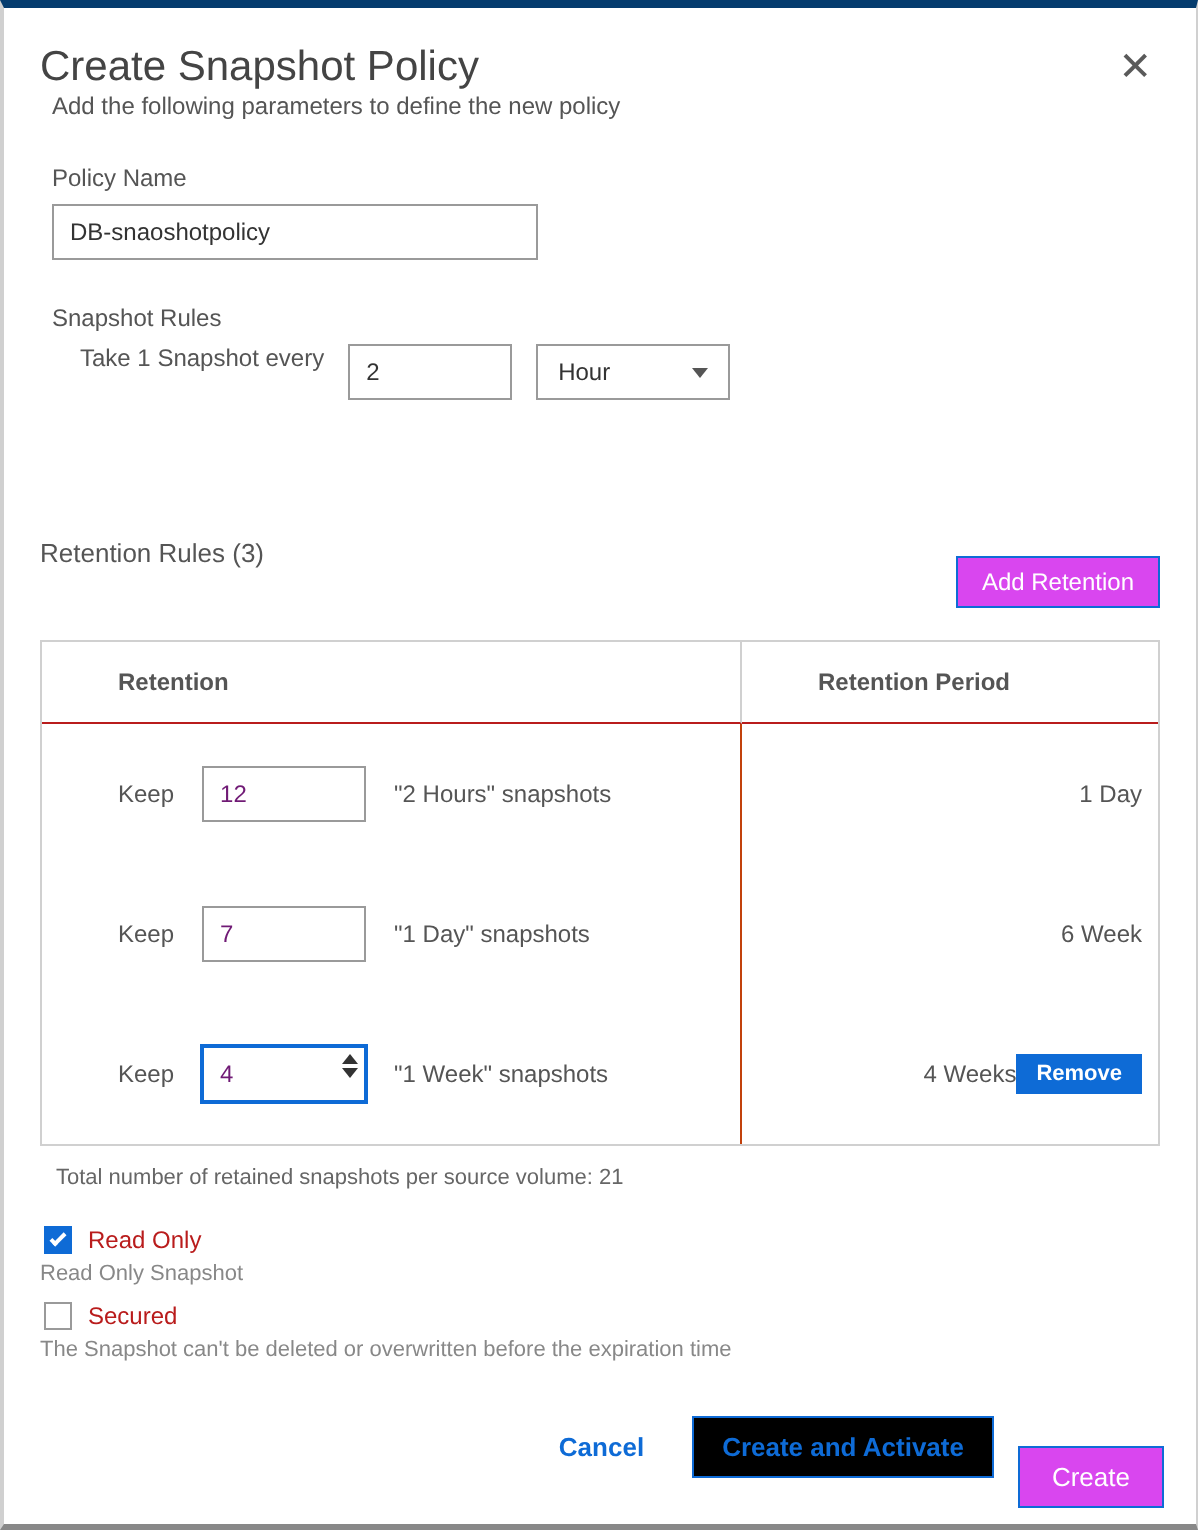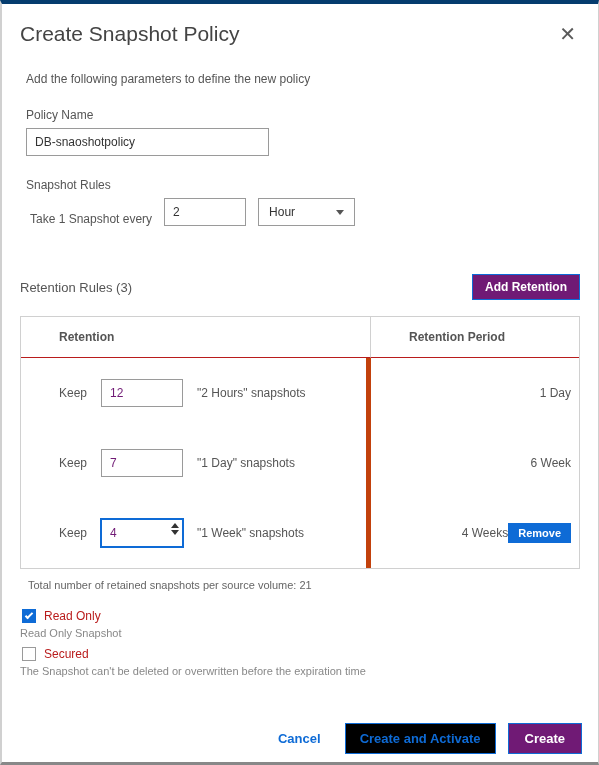--- a/index.html
+++ b/index.html
@@ -1,41 +1,41 @@
 <!DOCTYPE html>
 <html><head>
 <meta charset="utf-8">
 <style>
   * { box-sizing: border-box; }
   html, body { margin: 0; padding: 0; font-family: "Segoe UI", Arial, sans-serif; background: #fff; }
   .page { width: 599px; height: 765px; position: relative; border-top: 4px solid #053c6e; border-width: 4px 1px 3px 2px; border-style: solid; border-color: #053c6e #d0d0d0 #888 #d0d0d0; }
   .dialog { padding: 18px 18px 0 18px; }
-  .header { display: flex; justify-content: space-between; margin-bottom: 26px; }
+  .header { display: flex; justify-content: space-between; }
   .title { font-size: 21px; color: #444; font-weight: 400; }
   .close-x { font-size: 20px; color: #5a5a5a; cursor: pointer; line-height: 1; padding: 2px 4px; }
   .intro { font-size: 12px; color: #555; margin: 0 0 22px 6px; }
   .label { font-size: 12px; color: #555; margin: 0 0 6px 6px; }
   .text-input { width: 243px; height: 28px; border: 1px solid #9a9a9a; padding: 0 8px; font-size: 12px; color: #333; margin-left: 6px; }
   .section-gap { height: 22px; }
-  .rule-row { display: flex; align-items: flex-end; margin-left: 10px; gap: 12px; font-size: 12px; color: #555; }
+  .rule-row { display: flex; align-items: flex-start; margin-left: 20px; gap: 12px; font-size: 12px; color: #555; }
   .num-input { width: 82px; height: 28px; border: 1px solid #9a9a9a; padding: 0 8px; font-size: 12px; color: #333; }
   .select { width: 97px; height: 28px; border: 1px solid #9a9a9a; display: flex; align-items: center; justify-content: space-between; padding: 0 10px; font-size: 12px; color: #333; cursor: pointer; }
   .caret { width: 0; height: 0; border-left: 4px solid transparent; border-right: 4px solid transparent; border-top: 5px solid #555; }
   .ret-header { display: flex; align-items: center; justify-content: space-between; margin: 48px 0 16px 0; font-size: 13px; color: #555; }
-  .btn-primary { background: #701a75; color: #fff; border: 1px solid #0e6bd6; font-size: 12px; padding: 5px 12px; cursor: pointer; font-weight: 700; }
+  .btn-primary { background: #d946ef; color: #fff; border: 1px solid #0e6bd6; font-size: 12px; padding: 5px 12px; cursor: pointer; font-weight: 400; margin-top: 30px; }
   .btn-outline { background: #000000; color: #0e6bd6; border: 1px solid #0e6bd6; font-size: 13px; padding: 7px 14px; cursor: pointer; font-weight: 600; }
   .btn-text { background: none; border: none; color: #0e6bd6; font-size: 13px; cursor: pointer; font-weight: 600; padding: 7px 12px; }
   .table { border: 1px solid #d0d0d0; width: 100%; }
   .thead { display: flex; }
   .th { padding: 13px 0 13px 38px; font-size: 12px; color: #555; font-weight: 700; border-bottom: 1px solid #b91c1c; }
   .th.left { width: 350px; border-right: 1px solid #d0d0d0; }
   .th.right { flex: 1; }
   .trow { display: flex; }
   .td { padding: 21px 0; display: flex; align-items: center; font-size: 12px; color: #555; }
-  .td.left { width: 350px; border-right: 5px solid #c2410c; padding-left: 38px; gap: 14px; }
+  .td.left { width: 350px; border-right: 1px solid #c2410c; padding-left: 38px; gap: 14px; }
   .td.right { flex: 1; padding-left: 38px; justify-content: flex-end; padding-right: 8px; }
   .keep-input { width: 82px; height: 28px; border: 1px solid #9a9a9a; padding: 0 8px; font-size: 12px; color: #701a75; }
   .keep-input.active { border: 1px solid #0e6bd6; box-shadow: 0 0 0 1px #0e6bd6; position: relative;}
   .spinner-wrap { position: relative; width: 82px; height: 28px; }
   .spinner-wrap .keep-input { width: 100%; height: 100%; }
   .spin-btns { position: absolute; right: 4px; top: 4px; display: flex; flex-direction: column; gap: 2px; }
   .spin-up, .spin-down { width: 0; height: 0; border-left: 4px solid transparent; border-right: 4px solid transparent; cursor: pointer; }
   .spin-up { border-bottom: 5px solid #333; }
   .spin-down { border-top: 5px solid #333; }
   .tfoot { font-size: 11px; color: #666; padding: 10px 0 0 8px; }

